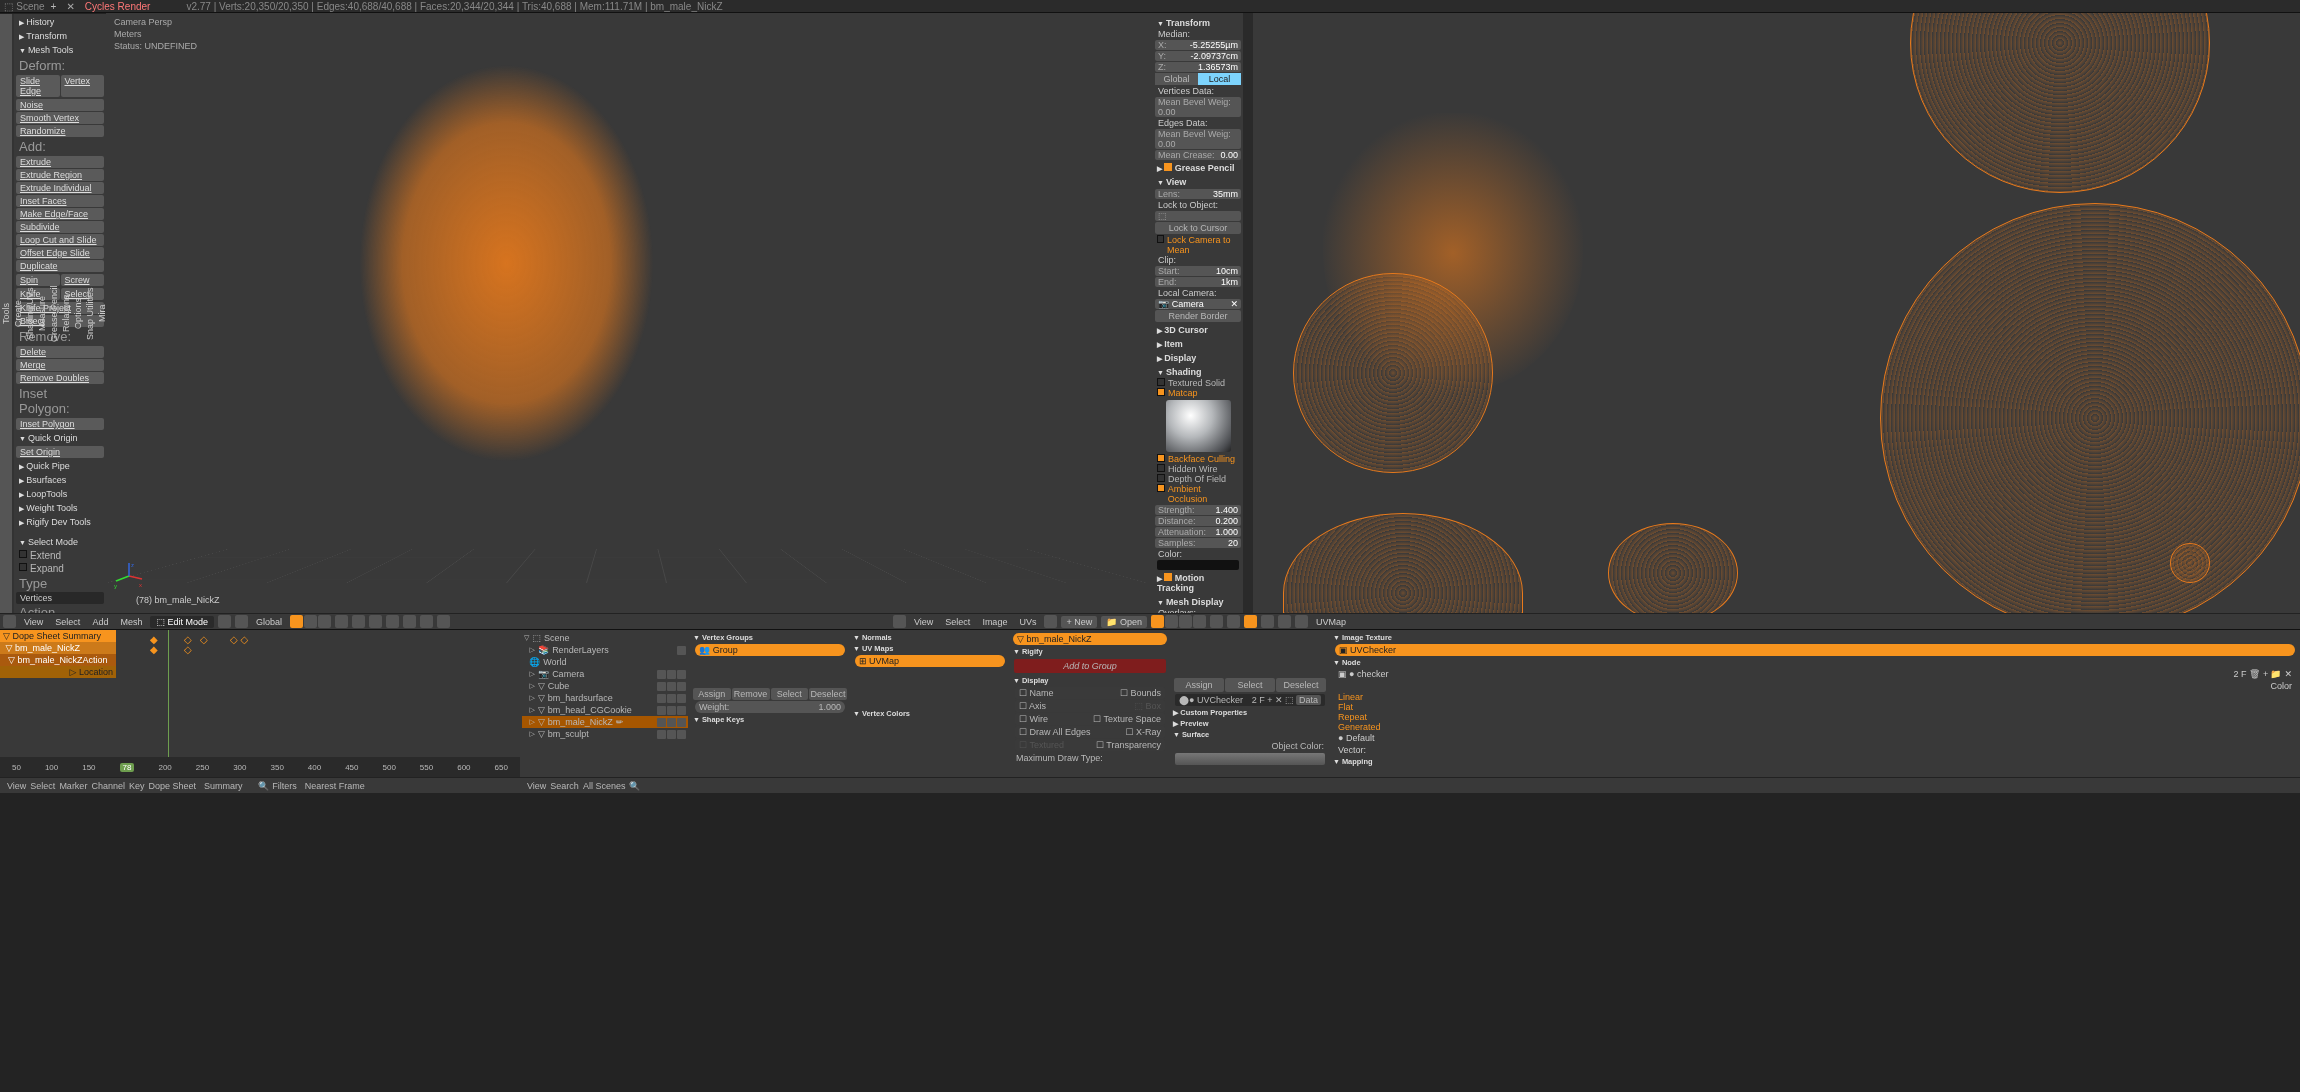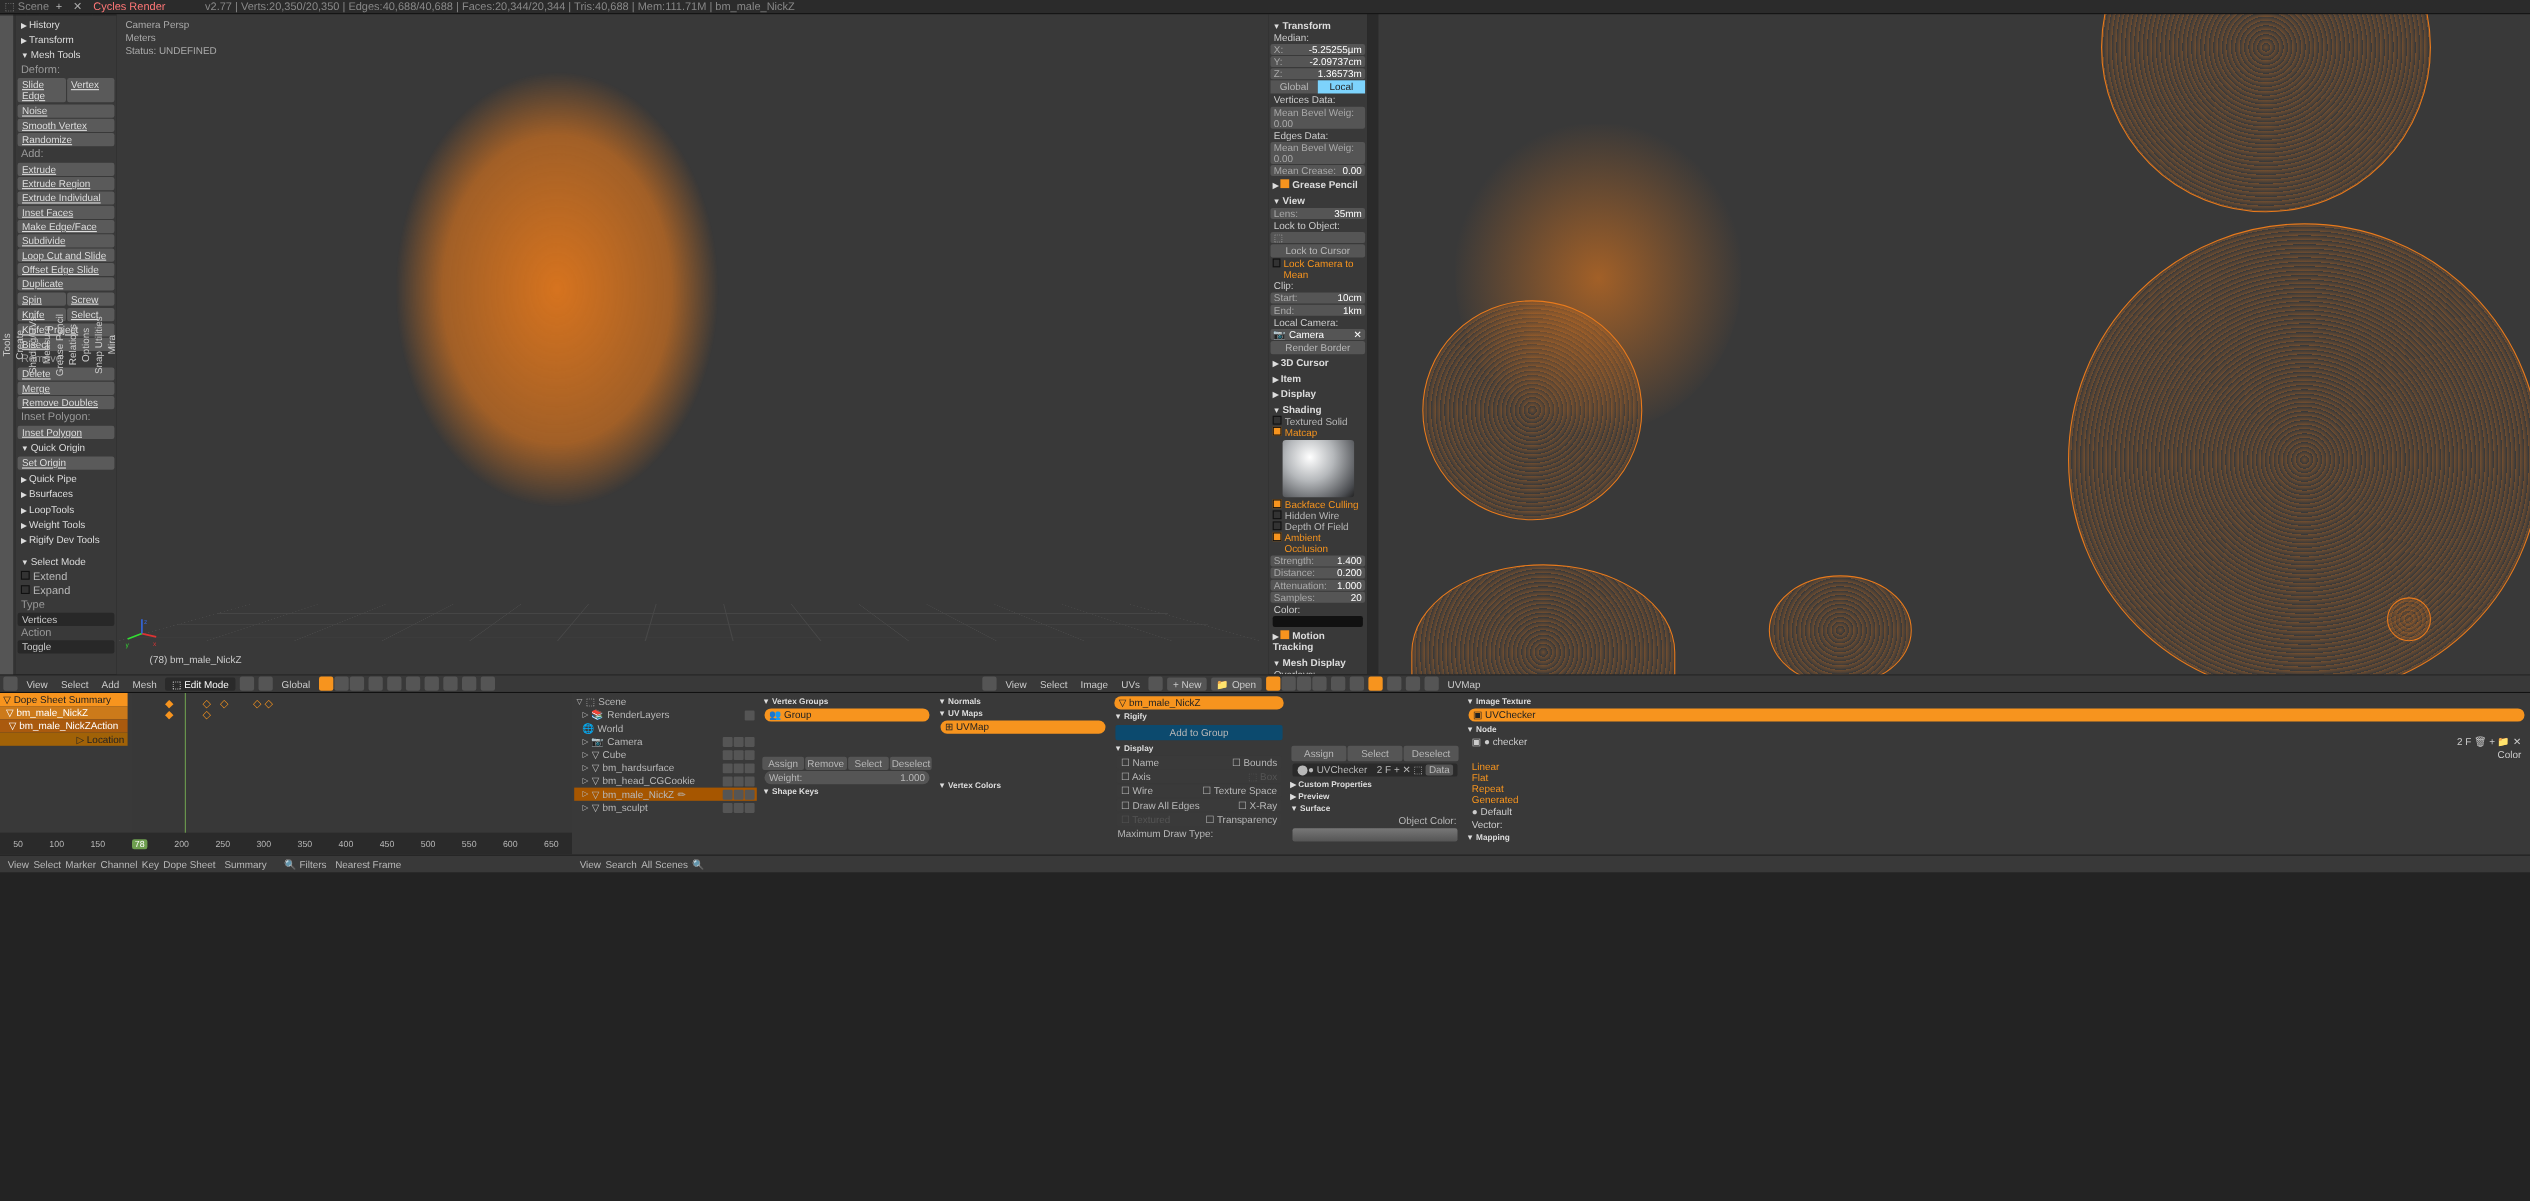--- a/index.html
+++ b/index.html
@@ -13,21 +13,21 @@
 .main { display:flex; height:600px; }
 .vtabs { width:14px; background:#333; display:flex; flex-direction:column; color:#ccc; writing-mode:vertical-lr; font-size:9px; }
 .vtabs span { padding:6px 1px; border-bottom:1px solid #222; text-align:center; transform:rotate(180deg); }
 .vtabs span.active { background:#555; }
 
 .toolshelf { width:92px; background:#393939; padding:2px; overflow:hidden; }
 .toolshelf h4 { font-size:9px; font-weight:normal; color:#ddd; padding:2px 3px; }
 .toolshelf h4::before { content:"▼ "; font-size:7px; }
 .toolshelf h4.closed::before { content:"▶ "; }
 .toolshelf .btn { background:#5a5a5a; color:#ddd; margin:1px 0; padding:1px 4px; font-size:9px; border-radius:2px;text-decoration:underline; }
-.toolshelf .label { color:#999; padding:1px 3px; font-size:10px; }
+.toolshelf .label { color:#999; padding:1px 3px; font-size:13px; }
 .toolshelf .row2 { display:flex; gap:1px; }
 .toolshelf .row2 .btn { flex:1; }
 .selectfield { background:#282828; color:#ccc; padding:1px 4px; border-radius:2px; font-size:9px; }
 
 .viewport { flex:1; background:#393939; position:relative; overflow:hidden; }
 .viewport .info { position:absolute; top:3px; left:8px; color:#aaa; font-size:9px; line-height:12px; }
 .viewport .axis { position:absolute; bottom:22px; left:8px; width:30px; height:30px; }
 .viewport .corner-name { position:absolute; bottom:8px; left:30px; color:#ccc; font-size:9px; }
 
 .npanel { width:90px; background:#393939; padding:2px; overflow:hidden; font-size:9px; }
@@ -488,21 +488,21 @@
     <h5 class="closed">Normals</h5>
     <h5>UV Maps</h5>
     <div class="pinput">⊞ <span>UVMap</span></div>
     <div style="height:40px"></div>
     <h5>Vertex Colors</h5>
   </div>
 
   <div class="props2">
     <div style="background:#f7941e;color:#222;padding:1px 4px;border-radius:6px;margin:1px;">▽ <span>bm_male_NickZ</span></div>
     <h5>Rigify</h5>
-    <div style="background:#0c4a6e;padding:2px;text-align:center;border-radius:2px;margin:2px;">Add to Group</div>
+    <div style="background:#7f1d1d;padding:2px;text-align:center;border-radius:2px;margin:2px;font-style:italic;">Add to Group</div>
     <h5>Display</h5>
     <div class="field">
         <span>☐ <span>Name</span></span>
         <span>☐ <span>Bounds</span></span>
       </div>
     <div class="field">
         <span>☐ <span>Axis</span></span>
         <span style="color:#555">⬚ <span>Box</span></span>
       </div>
     <div class="field">

